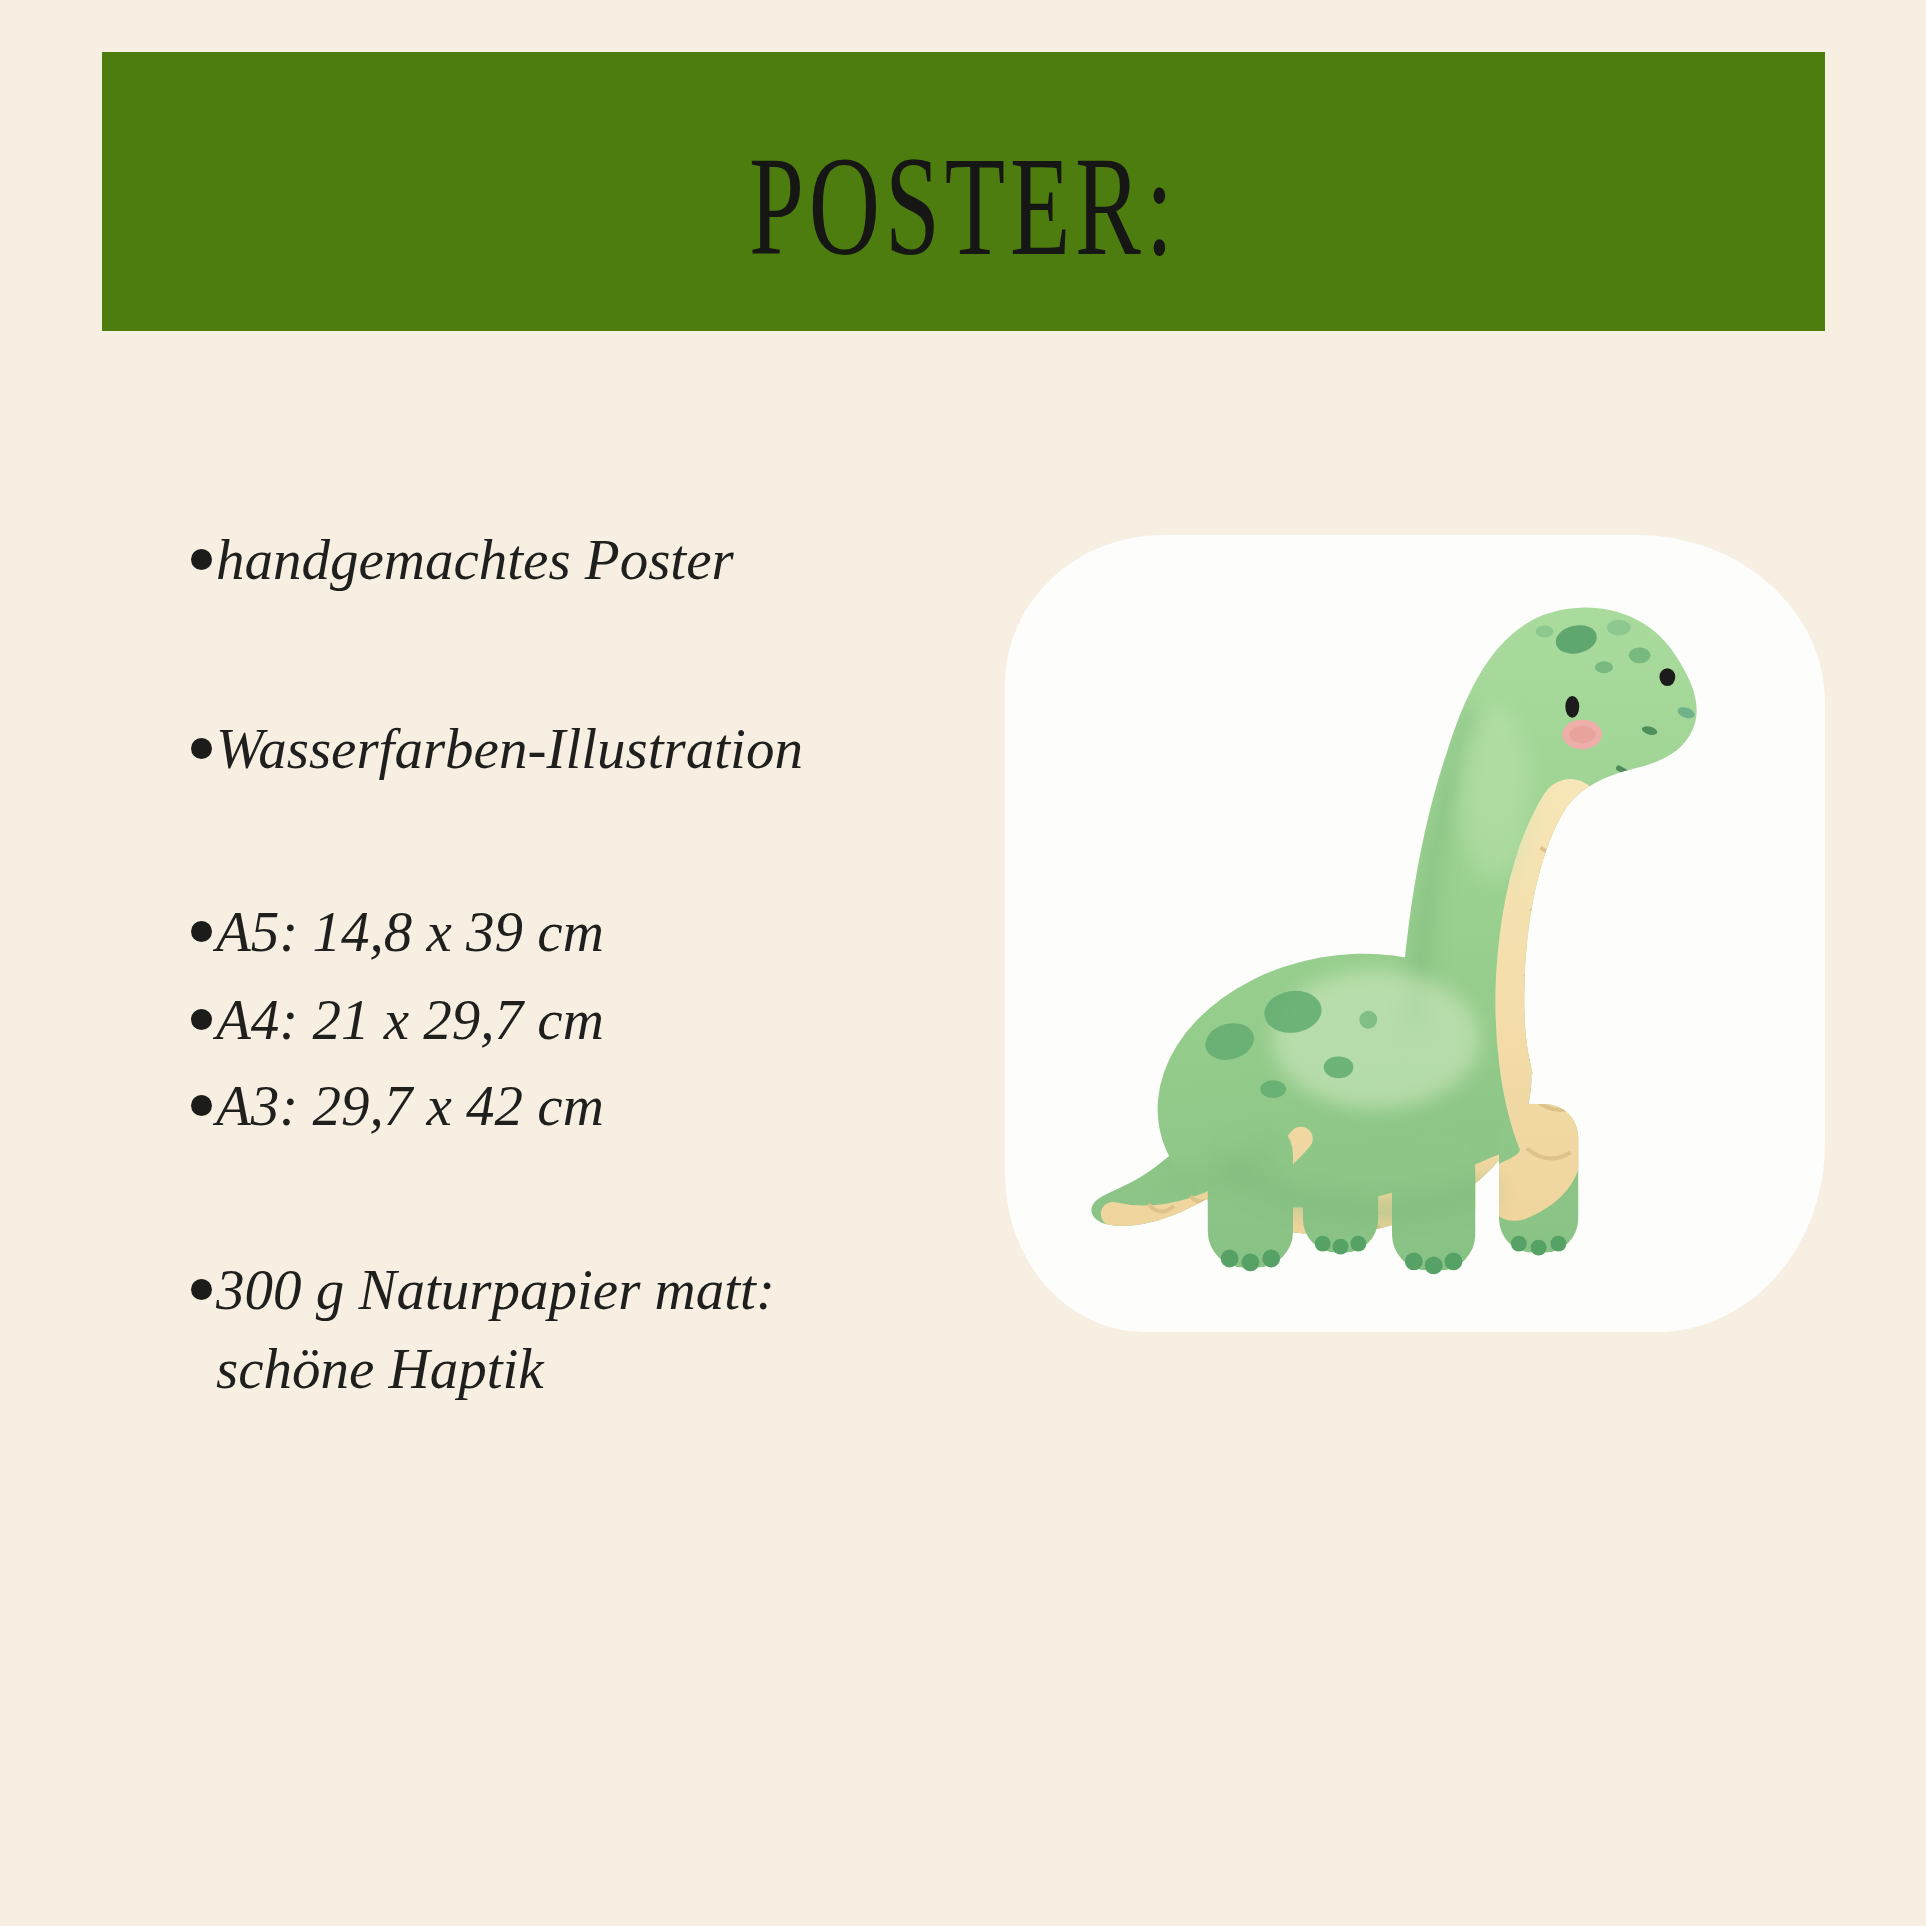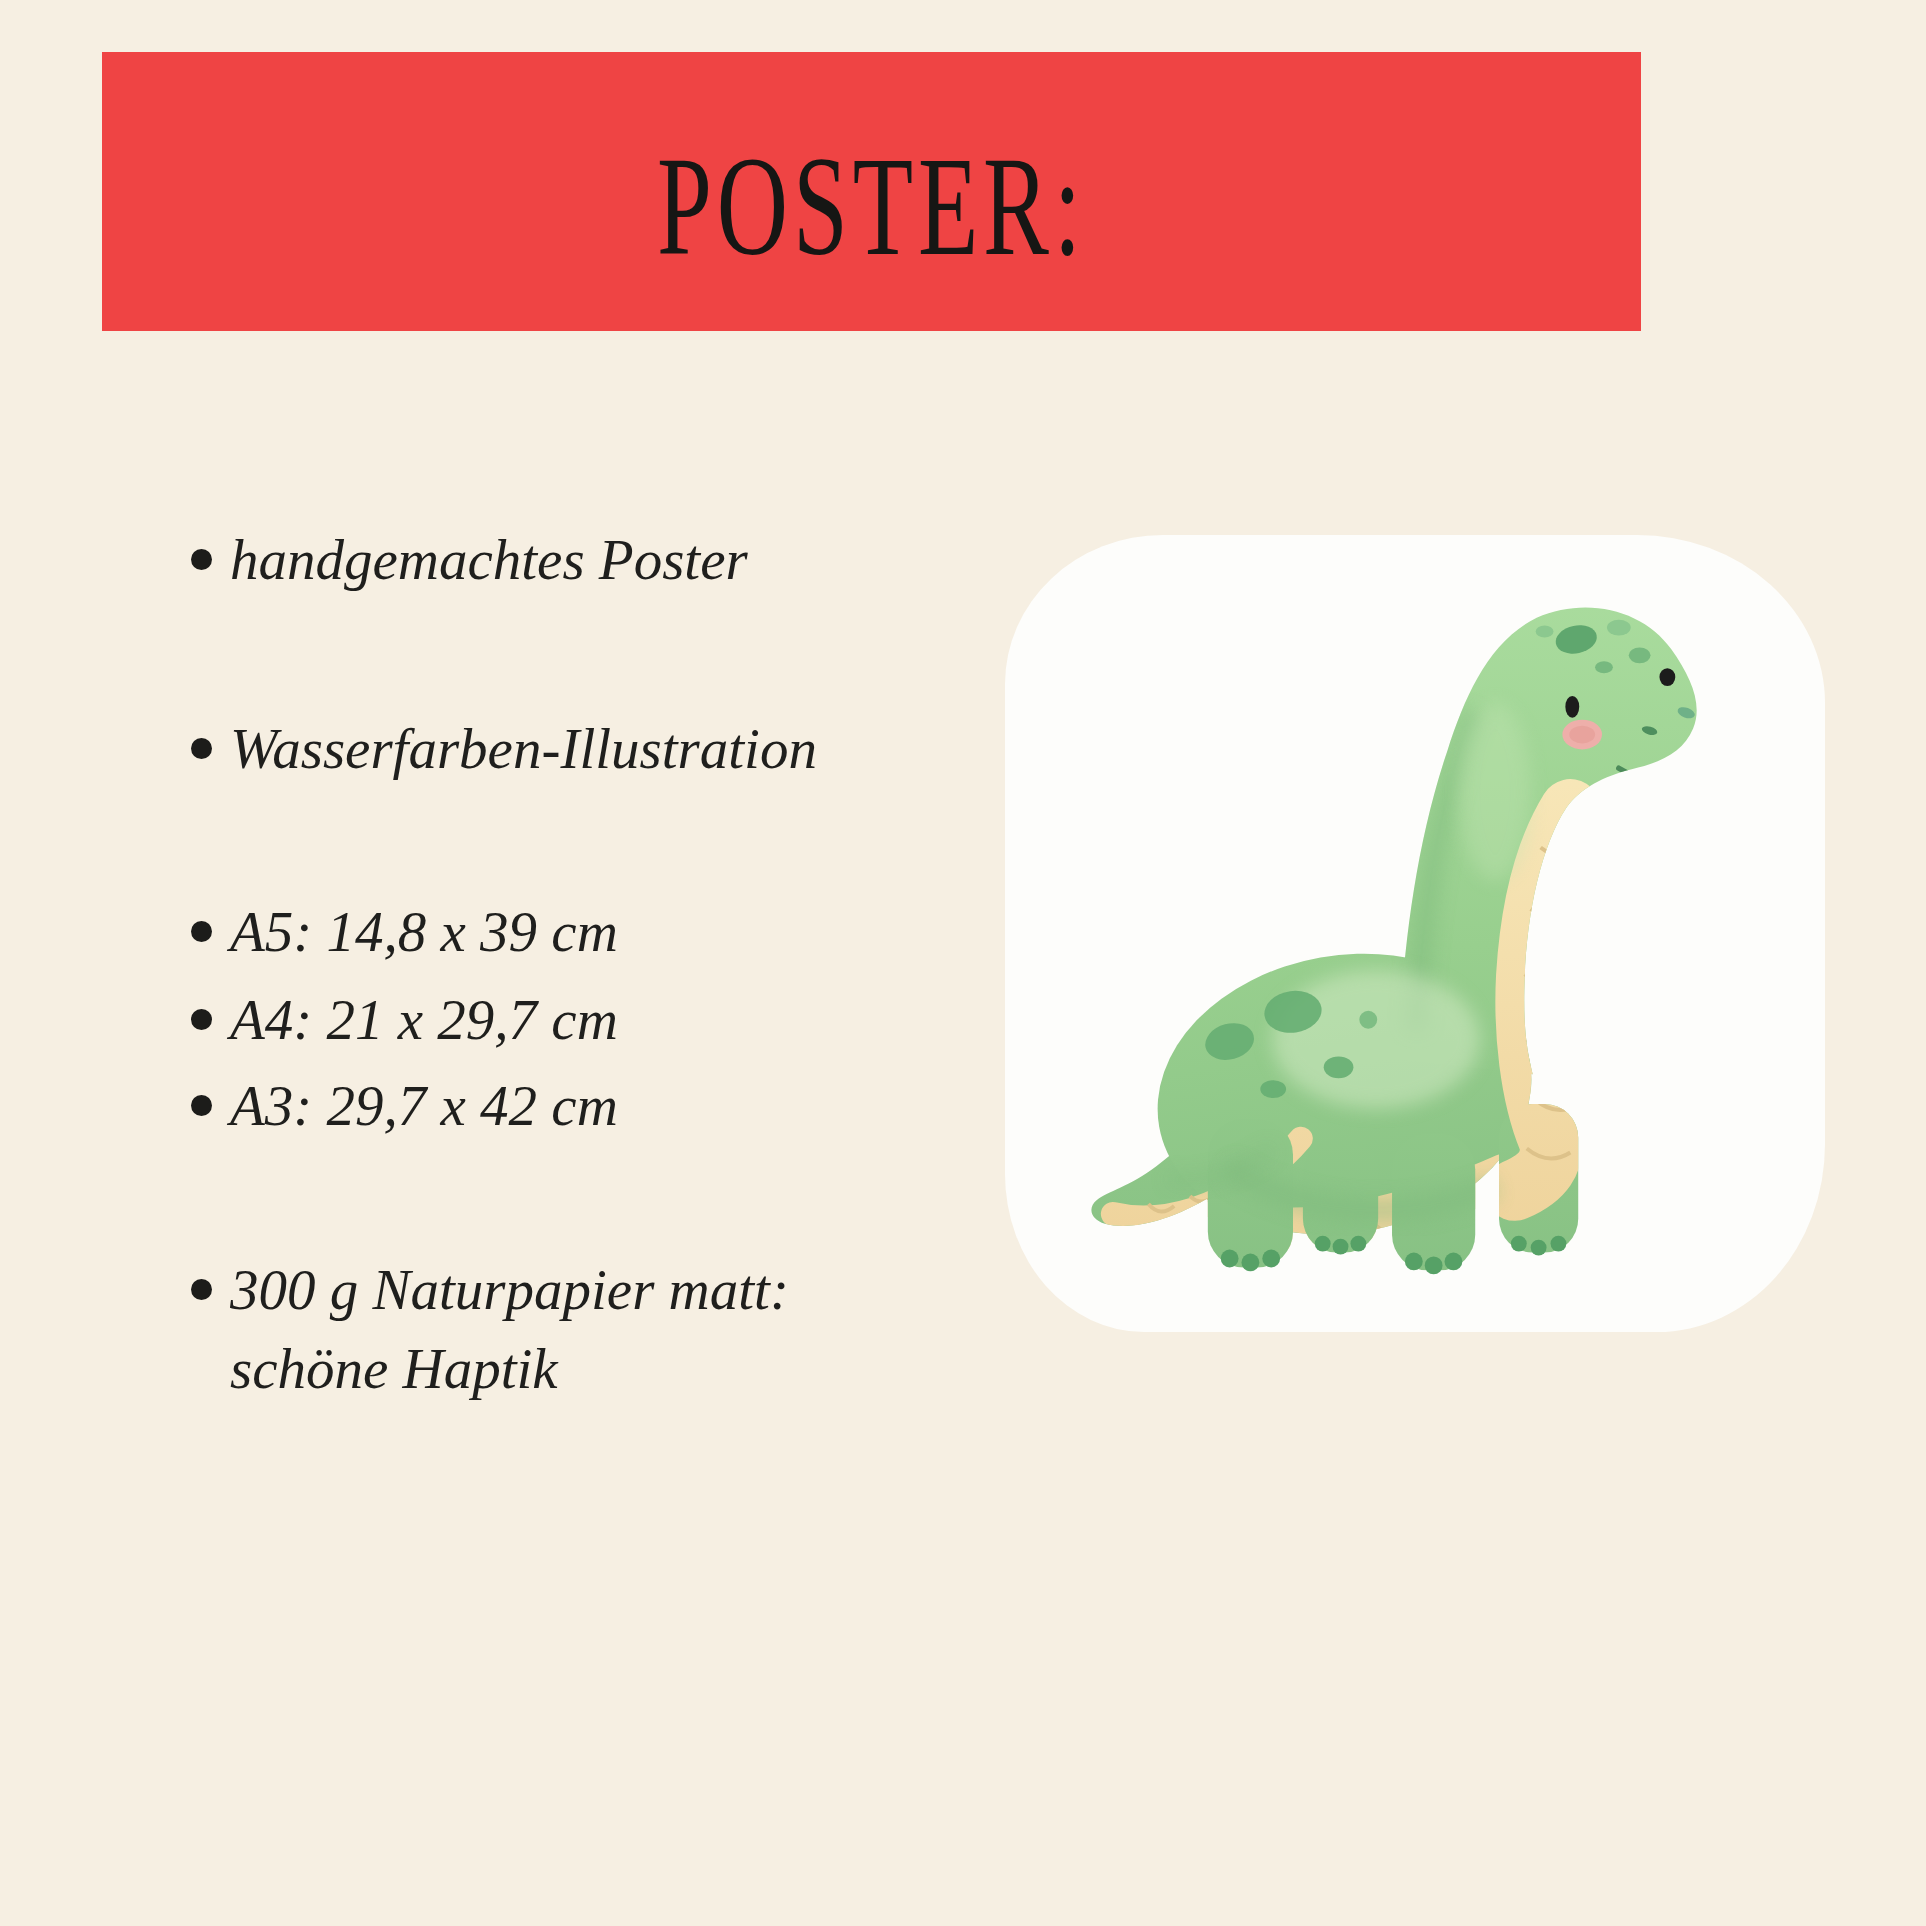--- a/index.html
+++ b/index.html
@@ -5,22 +5,22 @@
   html,body{margin:0;padding:0;background:#e9e4d8;}
   .canvas{
     position:relative;
     width:1927px;height:1927px;
     background:#f6efe2;
     overflow:hidden;
     font-family:"Liberation Serif", serif;
     color:#1e1e1c;
   }
   .band{
-    position:absolute;left:102px;width:1539px;height:279px;
-    background:#ef4444;
+    position:absolute;left:102px;width:1723px;height:279px;
+    background:#4d7c0f;
   }
   .band.header{top:52px;display:flex;align-items:center;justify-content:center;}
   .band.footer{top:1594px;display:flex;align-items:center;justify-content:center;}
   .title{
     display:inline-block;
     font-size:141px;
     letter-spacing:7px;
     font-weight:400;
     color:#161614;
     transform:scaleX(0.70) translateY(14px);
@@ -42,21 +42,21 @@
     line-height:69px;
     color:#1f1f1d;
     white-space:nowrap;
   }
   .bullet .dot{
     flex:0 0 auto;
     width:21px;height:21px;border-radius:50%;
     background:#1c1c1a;
     margin-top:24px;
   }
-  .bullet .txt{margin-left:18px;}
+  .bullet .txt{margin-left:4px;}
   .bullet.multi{line-height:79px;}
   .bullet.multi .dot{margin-top:29px;}
   .bullet.multi .txt span{display:block;}
   .illustration-panel{
     position:absolute;left:1005px;top:535px;width:820px;height:797px;
     background:#fdfdfb;
     border-radius:158px 188px 168px 139px / 149px 168px 188px 158px;
   }
   .dino-svg{position:absolute;left:1079px;top:584px;}
 </style>

